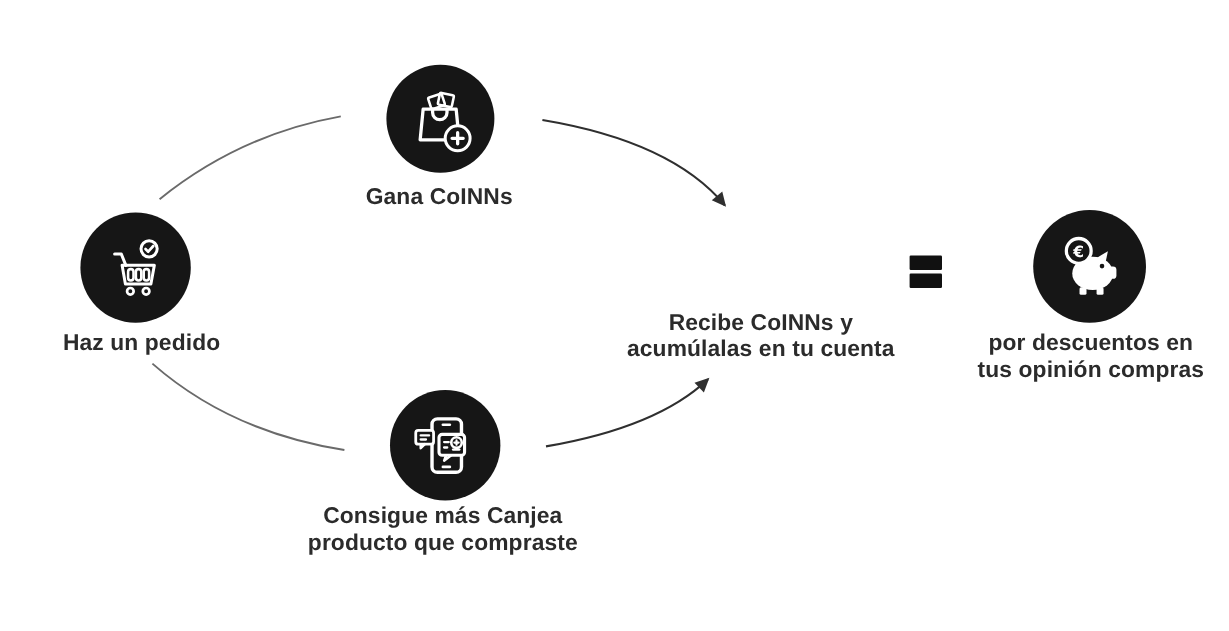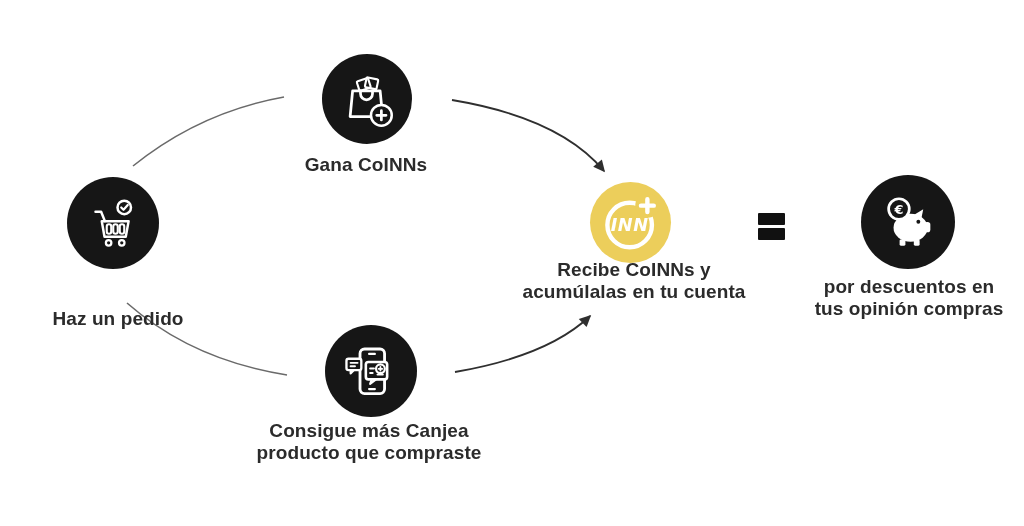--- a/index.html
+++ b/index.html
@@ -31,21 +31,21 @@
     line-height: 22px;
     letter-spacing: 0.1px;
     white-space: nowrap;
   }
   
   #circle-order   { left: 67px;  top: 177px; width: 92px; height: 92px; }
   #circle-earn    { left: 322px; top: 54px;  width: 90px; height: 90px; }
   #circle-review  { left: 325px; top: 325px; width: 92px; height: 92px; }
   #circle-receive { left: 590px; top: 182px; width: 81px; height: 81px; }
   #circle-redeem  { left: 861px; top: 175px; width: 94px; height: 94px; }
-  #label-order   { left: 118px; top: 276px; margin-top: 32px; }
+  #label-order   { left: 118px; top: 276px; }
   #label-earn    { left: 366px; top: 154px; }
   #label-review  { left: 369px; top: 420px; }
   #label-receive { left: 634px; top: 259px; }
   #label-redeem  { left: 909px; top: 276px; }
   
   .equals { position: absolute; left: 758px; top: 213px; width: 27px; }
   .equals .bar { width: 27px; height: 12px; background: #111111; margin-bottom: 3px; border-radius: 1px; }
 </style>
 </head>
 <body>
@@ -114,28 +114,20 @@
         <path d="M29.9 22.3 h2.8 M31.3 20.9 v2.8" stroke-width="1.4"></path>
         <path d="M23.3 22 h3 M23.3 25.5 h2 M29 26.8 h4.2" stroke-width="1.5"></path>
       </g>
     </svg>
   </div>
   <div class="label" id="label-review">
     <div>Consigue más Canjea</div>
     <div>producto que compraste</div>
   </div>
 
-  <div class="circle yellow" id="circle-receive">
-    <svg width="81" height="81" viewBox="0 0 48 48">
-      <circle cx="23.5" cy="25.5" r="13.2" fill="none" stroke="#ffffff" stroke-width="2.6"></circle>
-      <circle cx="34" cy="14" r="7.2" fill="#ecce5b"></circle>
-      <path d="M34 10.2 v7.6 M30.2 14 h7.6" fill="none" stroke="#ffffff" stroke-width="2.6" stroke-linecap="round"></path>
-      <text x="23.5" y="29.2" text-anchor="middle" font-size="10.5" font-weight="bold" font-style="italic" font-family="DejaVu Sans, sans-serif" fill="#ffffff" letter-spacing="0.3">INN</text>
-    </svg>
-  </div>
   <div class="label" id="label-receive">
     <div>Recibe CoINNs y</div>
     <div>acumúlalas en tu cuenta</div>
   </div>
 
   <div class="equals">
     <div class="bar"></div>
     <div class="bar"></div>
   </div>
 

